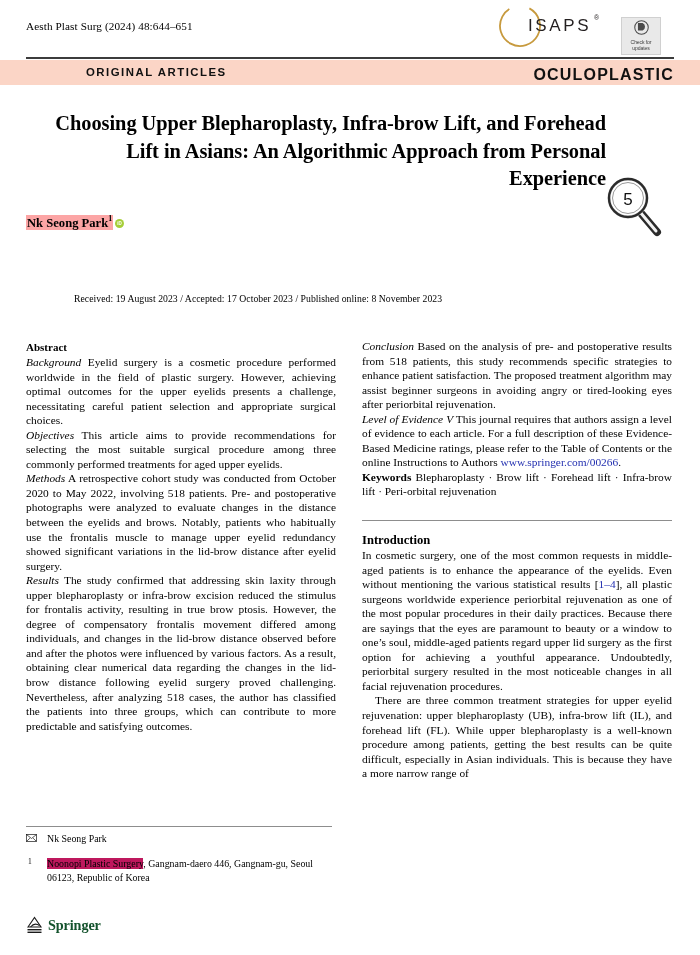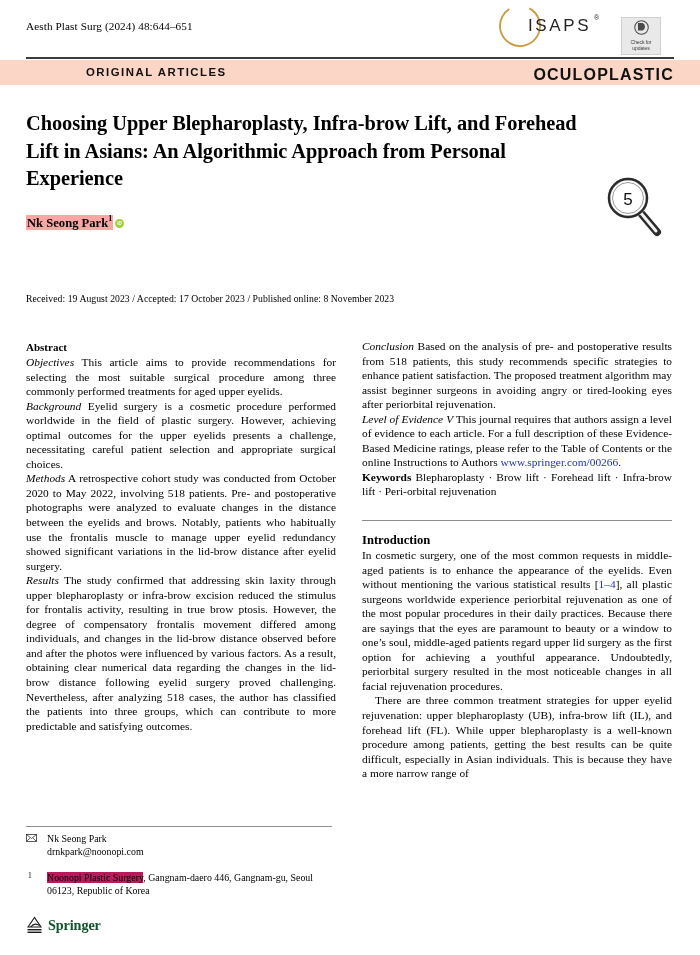--- a/index.html
+++ b/index.html
@@ -142,20 +142,21 @@
     top: 110px;
     width: 580px;
   }
   .article-title {
     font-family: "Liberation Serif", "DejaVu Serif", serif;
     font-size: 20.4px;
     font-weight: 700;
     line-height: 27.5px;
     letter-spacing: -0.05px;
     margin: 0;
+    text-align: right;
   }
   .author-line {
     margin-top: 19px;
     font-size: 12.6px;
     font-weight: 700;
     line-height: 15px;
     display: inline-block;
   }
   .author-name {
     background: #fca5a5;
@@ -186,21 +187,21 @@
 
   
   .dates {
     position: absolute;
     left: 26px;
     top: 292px;
     font-size: 9.7px;
     line-height: 13.6px;
     letter-spacing: 0.05px;
   }
-  .dates div { white-space: nowrap; }
+  .dates div { white-space: nowrap; margin-left: 48px; }
 
   
   .col {
     position: absolute;
     top: 339px;
     width: 310px;
     font-size: 11.4px;
     line-height: 14.55px;
     text-align: justify;
   }
@@ -368,22 +369,22 @@
     <circle cx="28" cy="26" r="15.5" fill="none" stroke="#9a9a9a" stroke-width="1"></circle>
     <text x="28" y="33" font-family="Liberation Sans, sans-serif" font-size="17" fill="#111111" text-anchor="middle">5</text>
   </svg>
 
   <div class="dates">
     <div>Received: 19 August 2023 / Accepted: 17 October 2023 / Published online: 8 November 2023</div>
   </div>
 
   <div class="col col-left">
     <p class="heading">Abstract</p>
+    <p><span class="lbl-italic">Background</span><span> Eyelid surgery is a cosmetic procedure performed worldwide in the field of plastic surgery. However, achieving optimal outcomes for the upper eyelids presents a challenge, necessitating careful patient selection and appropriate surgical choices.</span></p>
     <p><span class="lbl-italic">Objectives</span><span> This article aims to provide recommendations for selecting the most suitable surgical procedure among three commonly performed treatments for aged upper eyelids.</span></p>
-    <p><span class="lbl-italic">Background</span><span> Eyelid surgery is a cosmetic procedure performed worldwide in the field of plastic surgery. However, achieving optimal outcomes for the upper eyelids presents a challenge, necessitating careful patient selection and appropriate surgical choices.</span></p>
     <p><span class="lbl-italic">Methods</span><span> A retrospective cohort study was conducted from October 2020 to May 2022, involving 518 patients. Pre- and postoperative photographs were analyzed to evaluate changes in the distance between the eyelids and brows. Notably, patients who habitually use the frontalis muscle to manage upper eyelid redundancy showed significant variations in the lid-brow distance after eyelid surgery.</span></p>
     <p><span class="lbl-italic">Results</span><span> The study confirmed that addressing skin laxity through upper blepharoplasty or infra-brow excision reduced the stimulus for frontalis activity, resulting in true brow ptosis. However, the degree of compensatory frontalis movement differed among individuals, and changes in the lid-brow distance observed before and after the photos were influenced by various factors. As a result, obtaining clear numerical data regarding the changes in the lid-brow distance following eyelid surgery proved challenging. Nevertheless, after analyzing 518 cases, the author has classified the patients into three groups, which can contribute to more predictable and satisfying outcomes.</span></p>
   </div>
 
   <div class="col col-right">
     <p><span class="lbl-italic">Conclusion</span><span> Based on the analysis of pre- and postoperative results from 518 patients, this study recommends specific strategies to enhance patient satisfaction. The proposed treatment algorithm may assist beginner surgeons in avoiding angry or tired-looking eyes after periorbital rejuvenation.</span></p>
     <p><span class="lbl-italic">Level of Evidence V</span><span> This journal requires that authors assign a level of evidence to each article. For a full description of these Evidence-Based Medicine ratings, please refer to the Table of Contents or the online Instructions to Authors </span><span class="link">www.springer.com/00266</span><span>.</span></p>
 
     <p class="kw-block"><span class="kw-label">Keywords</span>&nbsp;<span>Blepharoplasty · Brow lift · Forehead lift · Infra-brow lift · Peri-orbital rejuvenation</span></p>
 
@@ -395,21 +396,20 @@
 
   <div class="footnote-rule"></div>
   <div class="correspondence">
     <div class="corr-row">
       <svg class="env-icon" viewBox="0 0 14 10">
         <rect x="0.5" y="0.5" width="13" height="9" fill="none" stroke="#1a1a1a" stroke-width="0.9"></rect>
         <path d="M0.5 0.5 L7 5.6 L13.5 0.5" fill="none" stroke="#1a1a1a" stroke-width="0.9"></path>
         <path d="M0.5 9.5 L5 5.2 M13.5 9.5 L9 5.2" fill="none" stroke="#1a1a1a" stroke-width="0.9"></path>
       </svg>
       <div>Nk Seong Park</div>
-      <div>drnkpark@noonopi.com</div>
     </div>
     <div class="affil-row">
       <span class="affil-sup">1</span><span class="affil-hl">Noonopi Plastic Surgery</span><span>, Gangnam-daero 446, Gangnam-gu, Seoul 06123, Republic of Korea</span>
     </div>
   </div>
 
   <div class="springer">
     <svg class="springer-mark" viewBox="0 0 17 19">
       <path d="M2 12 L8.5 2.5 L15 12 z" fill="none" stroke="#1a1a1a" stroke-width="1.1"></path>
       <path d="M4.5 12 q4 -5 9 -1.5" fill="none" stroke="#1a1a1a" stroke-width="1.1"></path>

